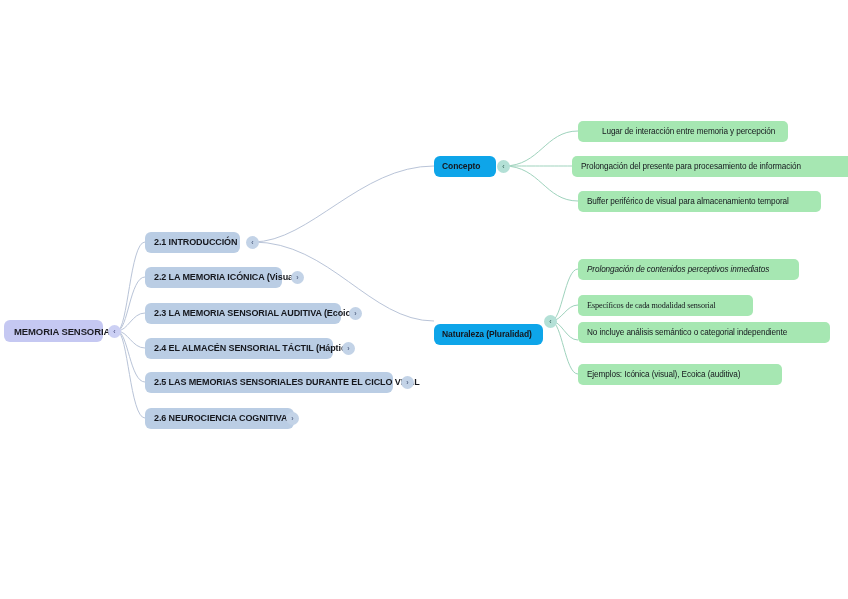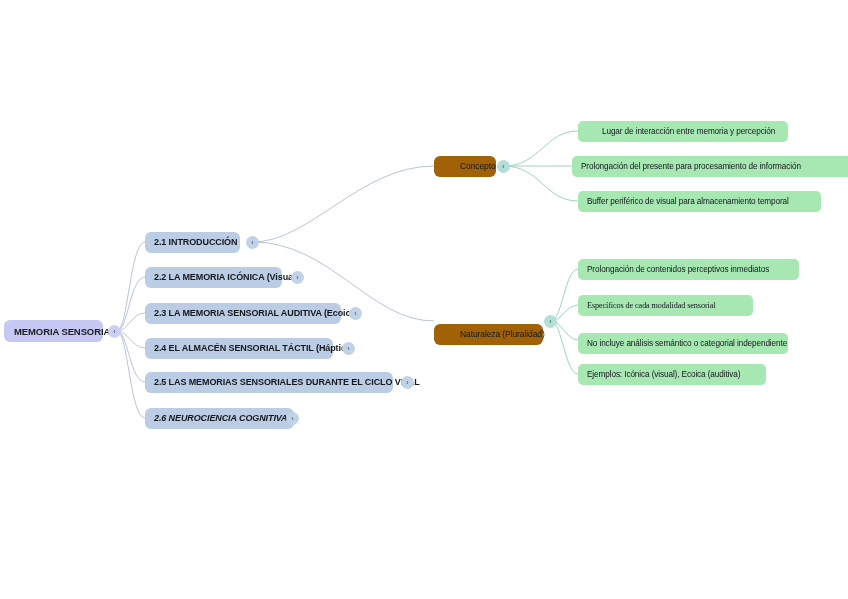--- a/index.html
+++ b/index.html
@@ -56,25 +56,25 @@
     background: #bacde4;
     color: #15171d;
     font-size: 9px;
     font-weight: 700;
     padding: 0 9px;
     height: 21px;
     border-radius: 6px;
   }
   
   .node.teal {
-    background: #a16207;
+    background: #0ea5e9;
     color: #15171d;
     font-size: 8.5px;
-    font-weight: 400;
-    padding: 0 26px;
+    font-weight: 700;
+    padding: 0 8px;
     height: 21px;
     border-radius: 6px;
   }
   
   .node.green {
     background: #a6e7b2;
     color: #15171d;
     font-size: 8.2px;
     font-weight: 400;
     padding: 0 9px;
@@ -168,21 +168,21 @@
     <span>›</span>
   </div>
 
   <div class="node blue" style="left:145px; top:371.5px; width:248px;">
     <span class="node-label">2.5 LAS MEMORIAS SENSORIALES DURANTE EL CICLO VITAL</span>
   </div>
   <div class="toggle blue-t" style="left:401px; top:375.5px;">
     <span>›</span>
   </div>
 
-  <div class="node blue" style="left:145px; top:407.5px; width:149px;font-style:italic;">
+  <div class="node blue" style="left:145px; top:407.5px; width:149px;">
     <span class="node-label">2.6 NEUROCIENCIA COGNITIVA</span>
   </div>
   <div class="toggle blue-t" style="left:286px; top:411.5px;">
     <span>›</span>
   </div>
 
   <div class="node teal" style="left:434px; top:155.5px; width:62px;">
     <span class="node-label">Concepto</span>
   </div>
   <div class="toggle teal-t" style="left:497px; top:159.5px;">
@@ -199,26 +199,26 @@
   <div class="node green" style="left:578px; top:120.5px; width:210px;padding-left:24px;">
     <span class="node-label">Lugar de interacción entre memoria y percepción</span>
   </div>
   <div class="node green" style="left:572px; top:155.5px; width:310px;">
     <span class="node-label">Prolongación del presente para procesamiento de información</span>
   </div>
   <div class="node green" style="left:578px; top:190.5px; width:243px;">
     <span class="node-label">Buffer periférico de visual para almacenamiento temporal</span>
   </div>
 
-  <div class="node green" style="left:578px; top:258.5px; width:221px;">
+  <div class="node green" style="left:578px; top:258.5px; width:221px;font-style:italic;">
     <span class="node-label">Prolongación de contenidos perceptivos inmediatos</span>
   </div>
   <div class="node green" style="left:578px; top:294.5px; width:175px;font-family:Liberation Serif, serif;">
     <span class="node-label">Específicos de cada modalidad sensorial</span>
   </div>
-  <div class="node green" style="left:578px; top:333px; width:210px;justify-content:center;">
+  <div class="node green" style="left:578px; top:322px; width:252px;justify-content:center;">
     <span class="node-label">No incluye análisis semántico o categorial independiente</span>
   </div>
-  <div class="node green" style="left:578px; top:363.5px; width:188px;">
+  <div class="node green" style="left:578px; top:363.5px; width:204px;">
     <span class="node-label">Ejemplos: Icónica (visual), Ecoica (auditiva)</span>
   </div>
 
 </div>
 
 </body></html>

